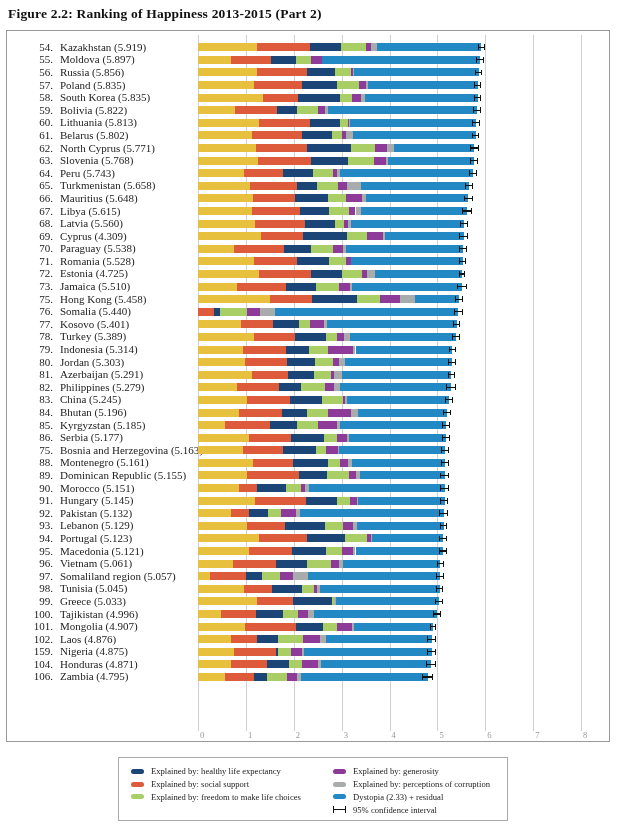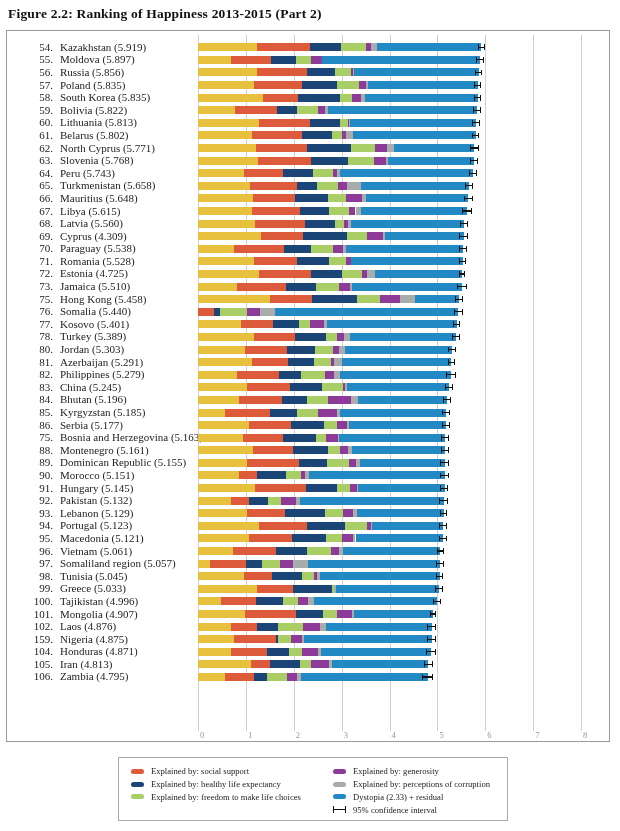--- a/index.html
+++ b/index.html
@@ -447,20 +447,36 @@
           <div class="seg" style="left: 25.375%; width: 8%; background: rgb(28, 69, 119);"></div>
           <div class="seg" style="left: 33.375%; width: 2.875%; background: rgb(169, 206, 102);"></div>
           <div class="seg" style="left: 36.25%; width: 1.875%; background: rgb(142, 58, 152);"></div>
           <div class="seg" style="left: 38.125%; width: 1.5%; background: rgb(169, 172, 172);"></div>
           <div class="seg" style="left: 39.625%; width: 27.75%; background: rgb(35, 137, 197);"></div>
           <div class="ci" style="left: 66.2375%; width: 2.25%;"></div>
         </div>
       </div>
       <div class="row">
         <div class="label-cell">
+          <span class="rank">79.</span>
+          <span class="cname">Indonesia (5.314)</span>
+        </div>
+        <div class="track">
+          <div class="seg" style="left: 0%; width: 11.875%; background: rgb(231, 193, 62);"></div>
+          <div class="seg" style="left: 11.875%; width: 11%; background: rgb(221, 91, 59);"></div>
+          <div class="seg" style="left: 22.875%; width: 6.125%; background: rgb(28, 69, 119);"></div>
+          <div class="seg" style="left: 29%; width: 4.875%; background: rgb(169, 206, 102);"></div>
+          <div class="seg" style="left: 33.875%; width: 6.5%; background: rgb(142, 58, 152);"></div>
+          <div class="seg" style="left: 40.375%; width: 0.75%; background: rgb(169, 172, 172);"></div>
+          <div class="seg" style="left: 41.125%; width: 25.25%; background: rgb(35, 137, 197);"></div>
+          <div class="ci" style="left: 65.425%; width: 2%;"></div>
+        </div>
+      </div>
+      <div class="row">
+        <div class="label-cell">
           <span class="rank">80.</span>
           <span class="cname">Jordan (5.303)</span>
         </div>
         <div class="track">
           <div class="seg" style="left: 0%; width: 12.375%; background: rgb(231, 193, 62);"></div>
           <div class="seg" style="left: 12.375%; width: 10.75%; background: rgb(221, 91, 59);"></div>
           <div class="seg" style="left: 23.125%; width: 7.5%; background: rgb(28, 69, 119);"></div>
           <div class="seg" style="left: 30.625%; width: 4.5%; background: rgb(169, 206, 102);"></div>
           <div class="seg" style="left: 35.125%; width: 1.75%; background: rgb(142, 58, 152);"></div>
           <div class="seg" style="left: 36.875%; width: 1.625%; background: rgb(169, 172, 172);"></div>
@@ -842,36 +858,20 @@
         </div>
         <div class="track">
           <div class="seg" style="left: 0%; width: 8.625%; background: rgb(231, 193, 62);"></div>
           <div class="seg" style="left: 8.625%; width: 9.375%; background: rgb(221, 91, 59);"></div>
           <div class="seg" style="left: 18%; width: 5.75%; background: rgb(28, 69, 119);"></div>
           <div class="seg" style="left: 23.75%; width: 3.375%; background: rgb(169, 206, 102);"></div>
           <div class="seg" style="left: 27.125%; width: 4.125%; background: rgb(142, 58, 152);"></div>
           <div class="seg" style="left: 31.25%; width: 0.75%; background: rgb(169, 172, 172);"></div>
           <div class="seg" style="left: 32%; width: 28.875%; background: rgb(35, 137, 197);"></div>
           <div class="ci" style="left: 59.6375%; width: 2.5%;"></div>
-        </div>
-      </div>
-      <div class="row">
-        <div class="label-cell">
-          <span class="rank">105.</span>
-          <span class="cname">Iran (4.813)</span>
-        </div>
-        <div class="track">
-          <div class="seg" style="left: 0%; width: 13.875%; background: rgb(231, 193, 62);"></div>
-          <div class="seg" style="left: 13.875%; width: 4.875%; background: rgb(221, 91, 59);"></div>
-          <div class="seg" style="left: 18.75%; width: 8%; background: rgb(28, 69, 119);"></div>
-          <div class="seg" style="left: 26.75%; width: 2.75%; background: rgb(169, 206, 102);"></div>
-          <div class="seg" style="left: 29.5%; width: 4.75%; background: rgb(142, 58, 152);"></div>
-          <div class="seg" style="left: 34.25%; width: 0.75%; background: rgb(169, 172, 172);"></div>
-          <div class="seg" style="left: 35%; width: 25.125%; background: rgb(35, 137, 197);"></div>
-          <div class="ci" style="left: 58.9125%; width: 2.5%;"></div>
         </div>
       </div>
       <div class="row">
         <div class="label-cell">
           <span class="rank">106.</span>
           <span class="cname">Zambia (4.795)</span>
         </div>
         <div class="track">
           <div class="seg" style="left: 0%; width: 7%; background: rgb(231, 193, 62);"></div>
           <div class="seg" style="left: 7%; width: 7.75%; background: rgb(221, 91, 59);"></div>
@@ -893,26 +893,26 @@
       <span class="tick" style="left: calc(62.5% + 2px);">5</span>
       <span class="tick" style="left: calc(75% + 2px);">6</span>
       <span class="tick" style="left: calc(87.5% + 2px);">7</span>
       <span class="tick" style="left: calc(100% + 2px);">8</span>
     </div>
 </div>
 
 <div class="legend-box">
   <div class="legend-col left" id="legend-left">
       <div class="legend-item">
+        <div class="swatch" style="background: rgb(28, 69, 119);"></div>
+        <span>Explained by: healthy life expectancy</span>
+      </div>
+      <div class="legend-item">
         <div class="swatch" style="background: rgb(221, 91, 59);"></div>
         <span>Explained by: social support</span>
-      </div>
-      <div class="legend-item">
-        <div class="swatch" style="background: rgb(28, 69, 119);"></div>
-        <span>Explained by: healthy life expectancy</span>
       </div>
       <div class="legend-item">
         <div class="swatch" style="background: rgb(169, 206, 102);"></div>
         <span>Explained by: freedom to make life choices</span>
       </div>
     </div>
   <div class="legend-col right" id="legend-right">
       <div class="legend-item">
         <div class="swatch" style="background: rgb(142, 58, 152);"></div>
         <span>Explained by: generosity</span>

